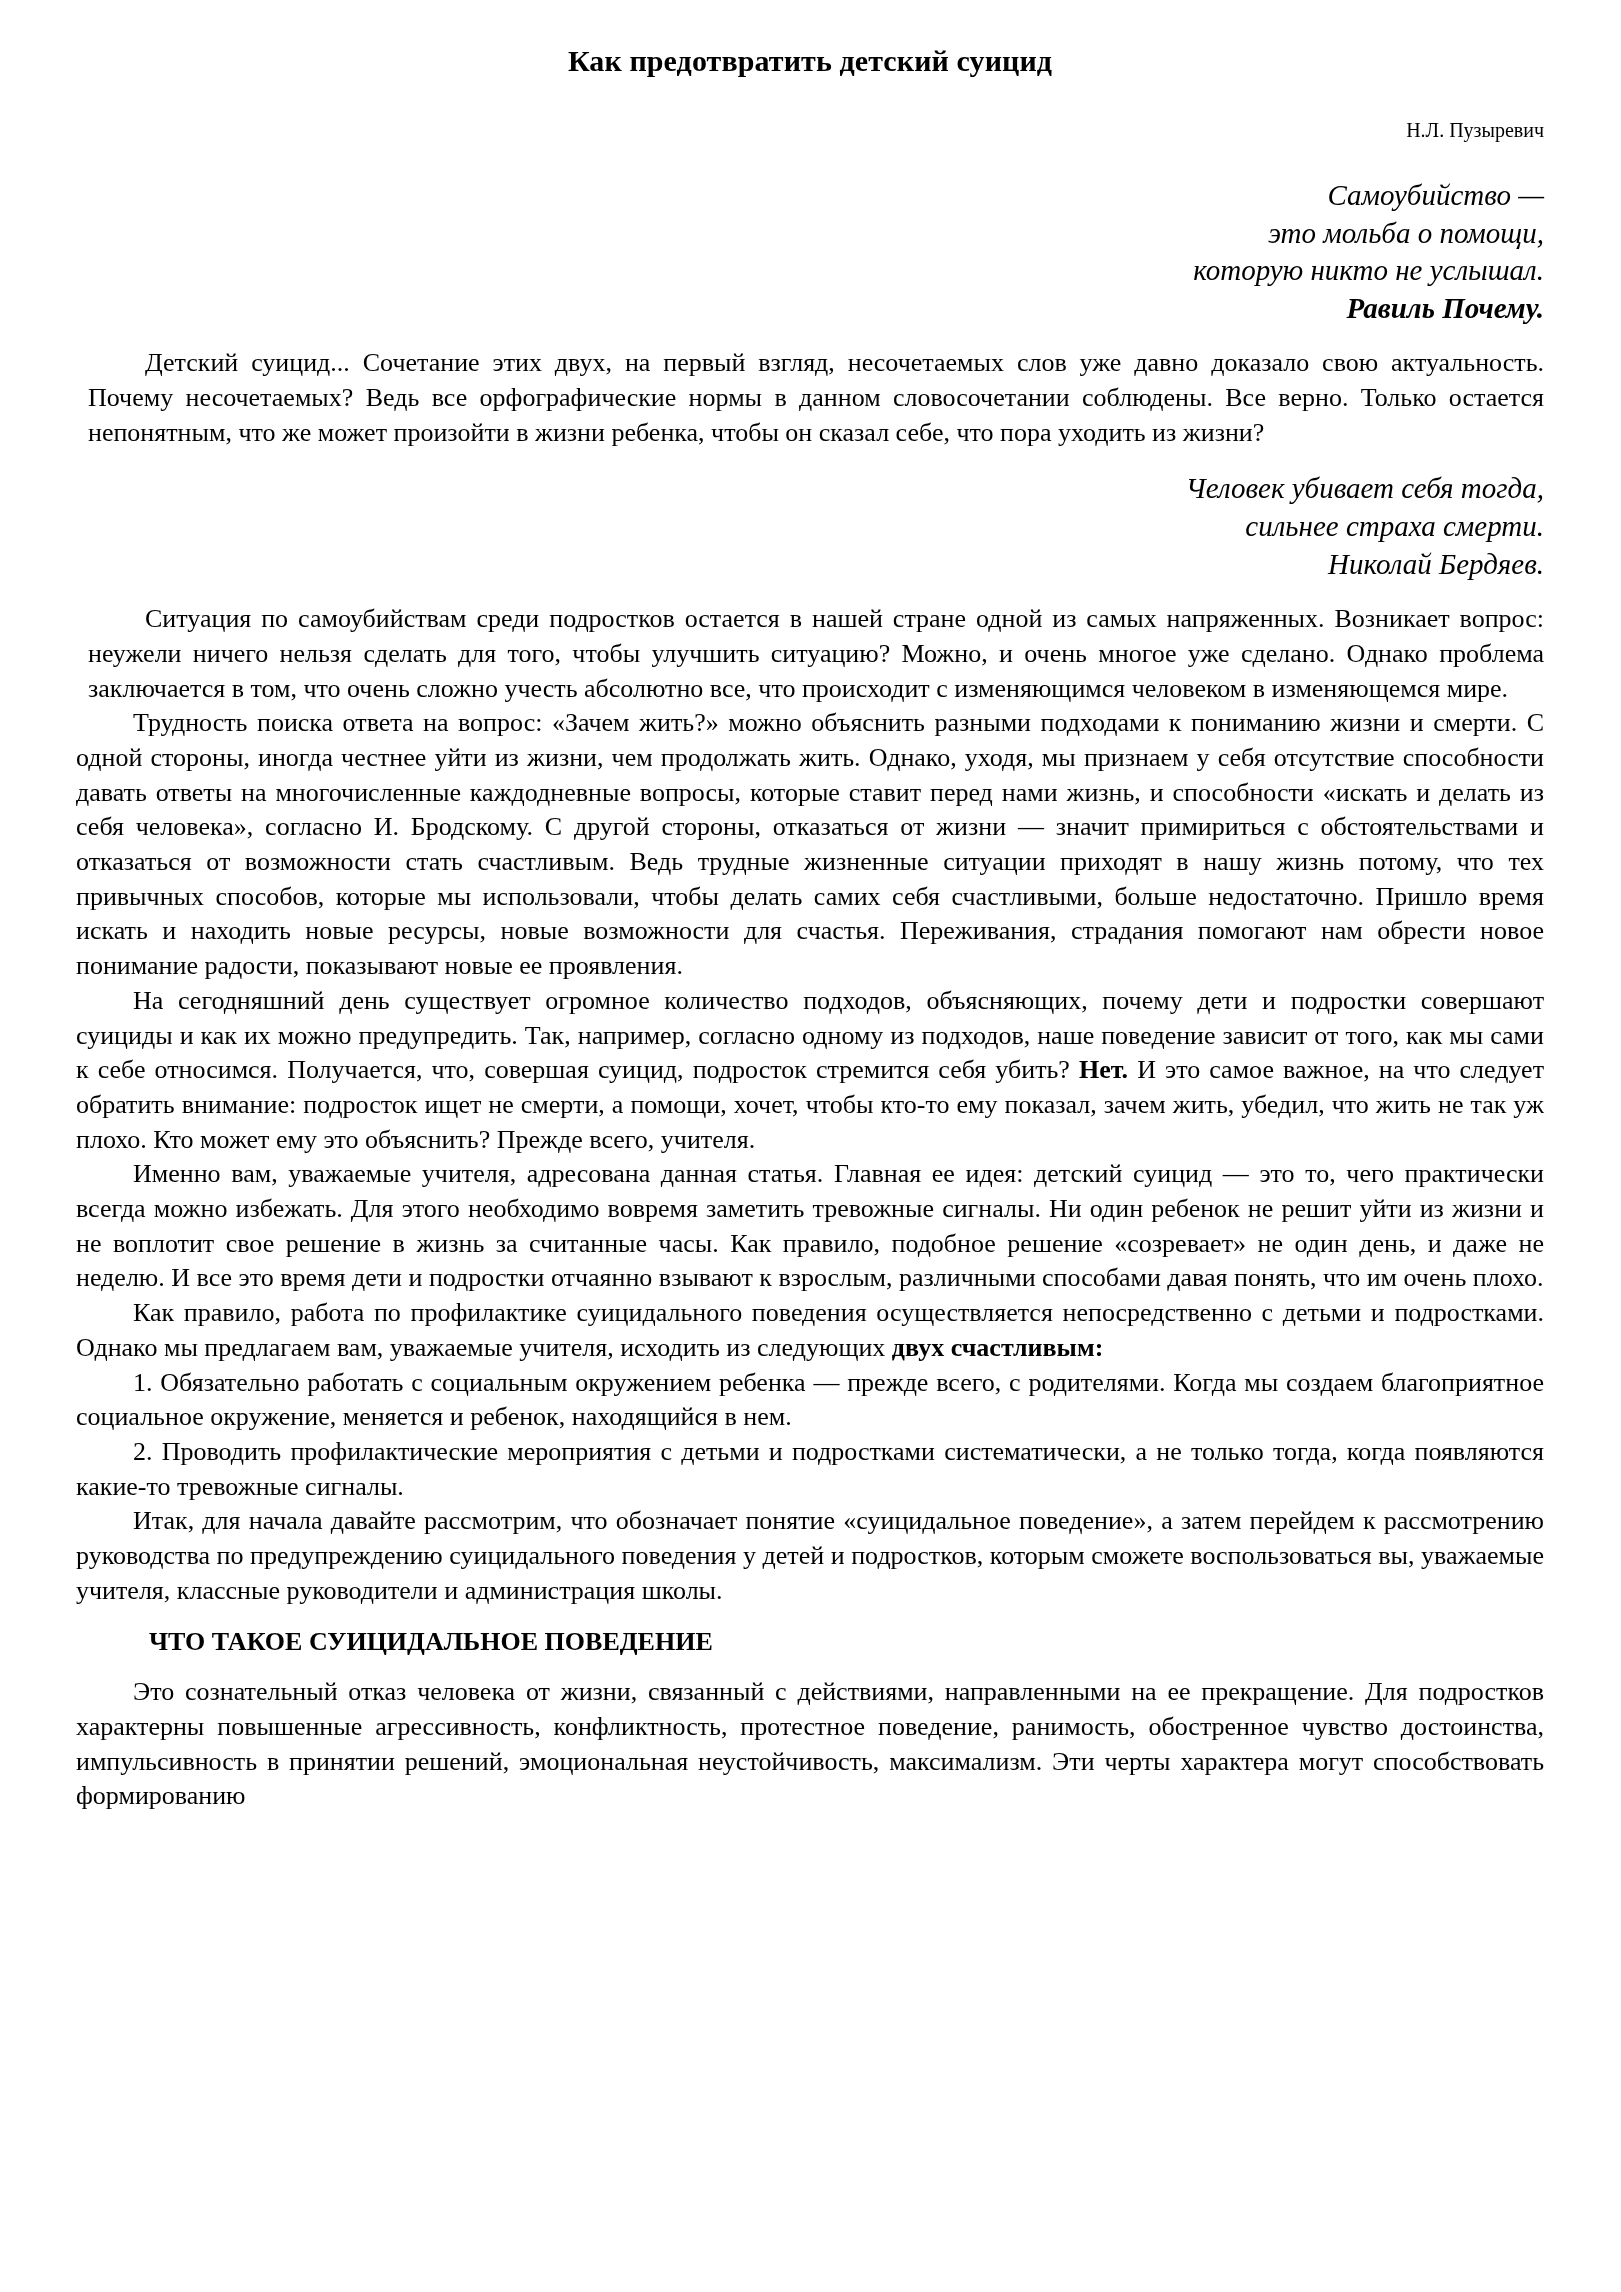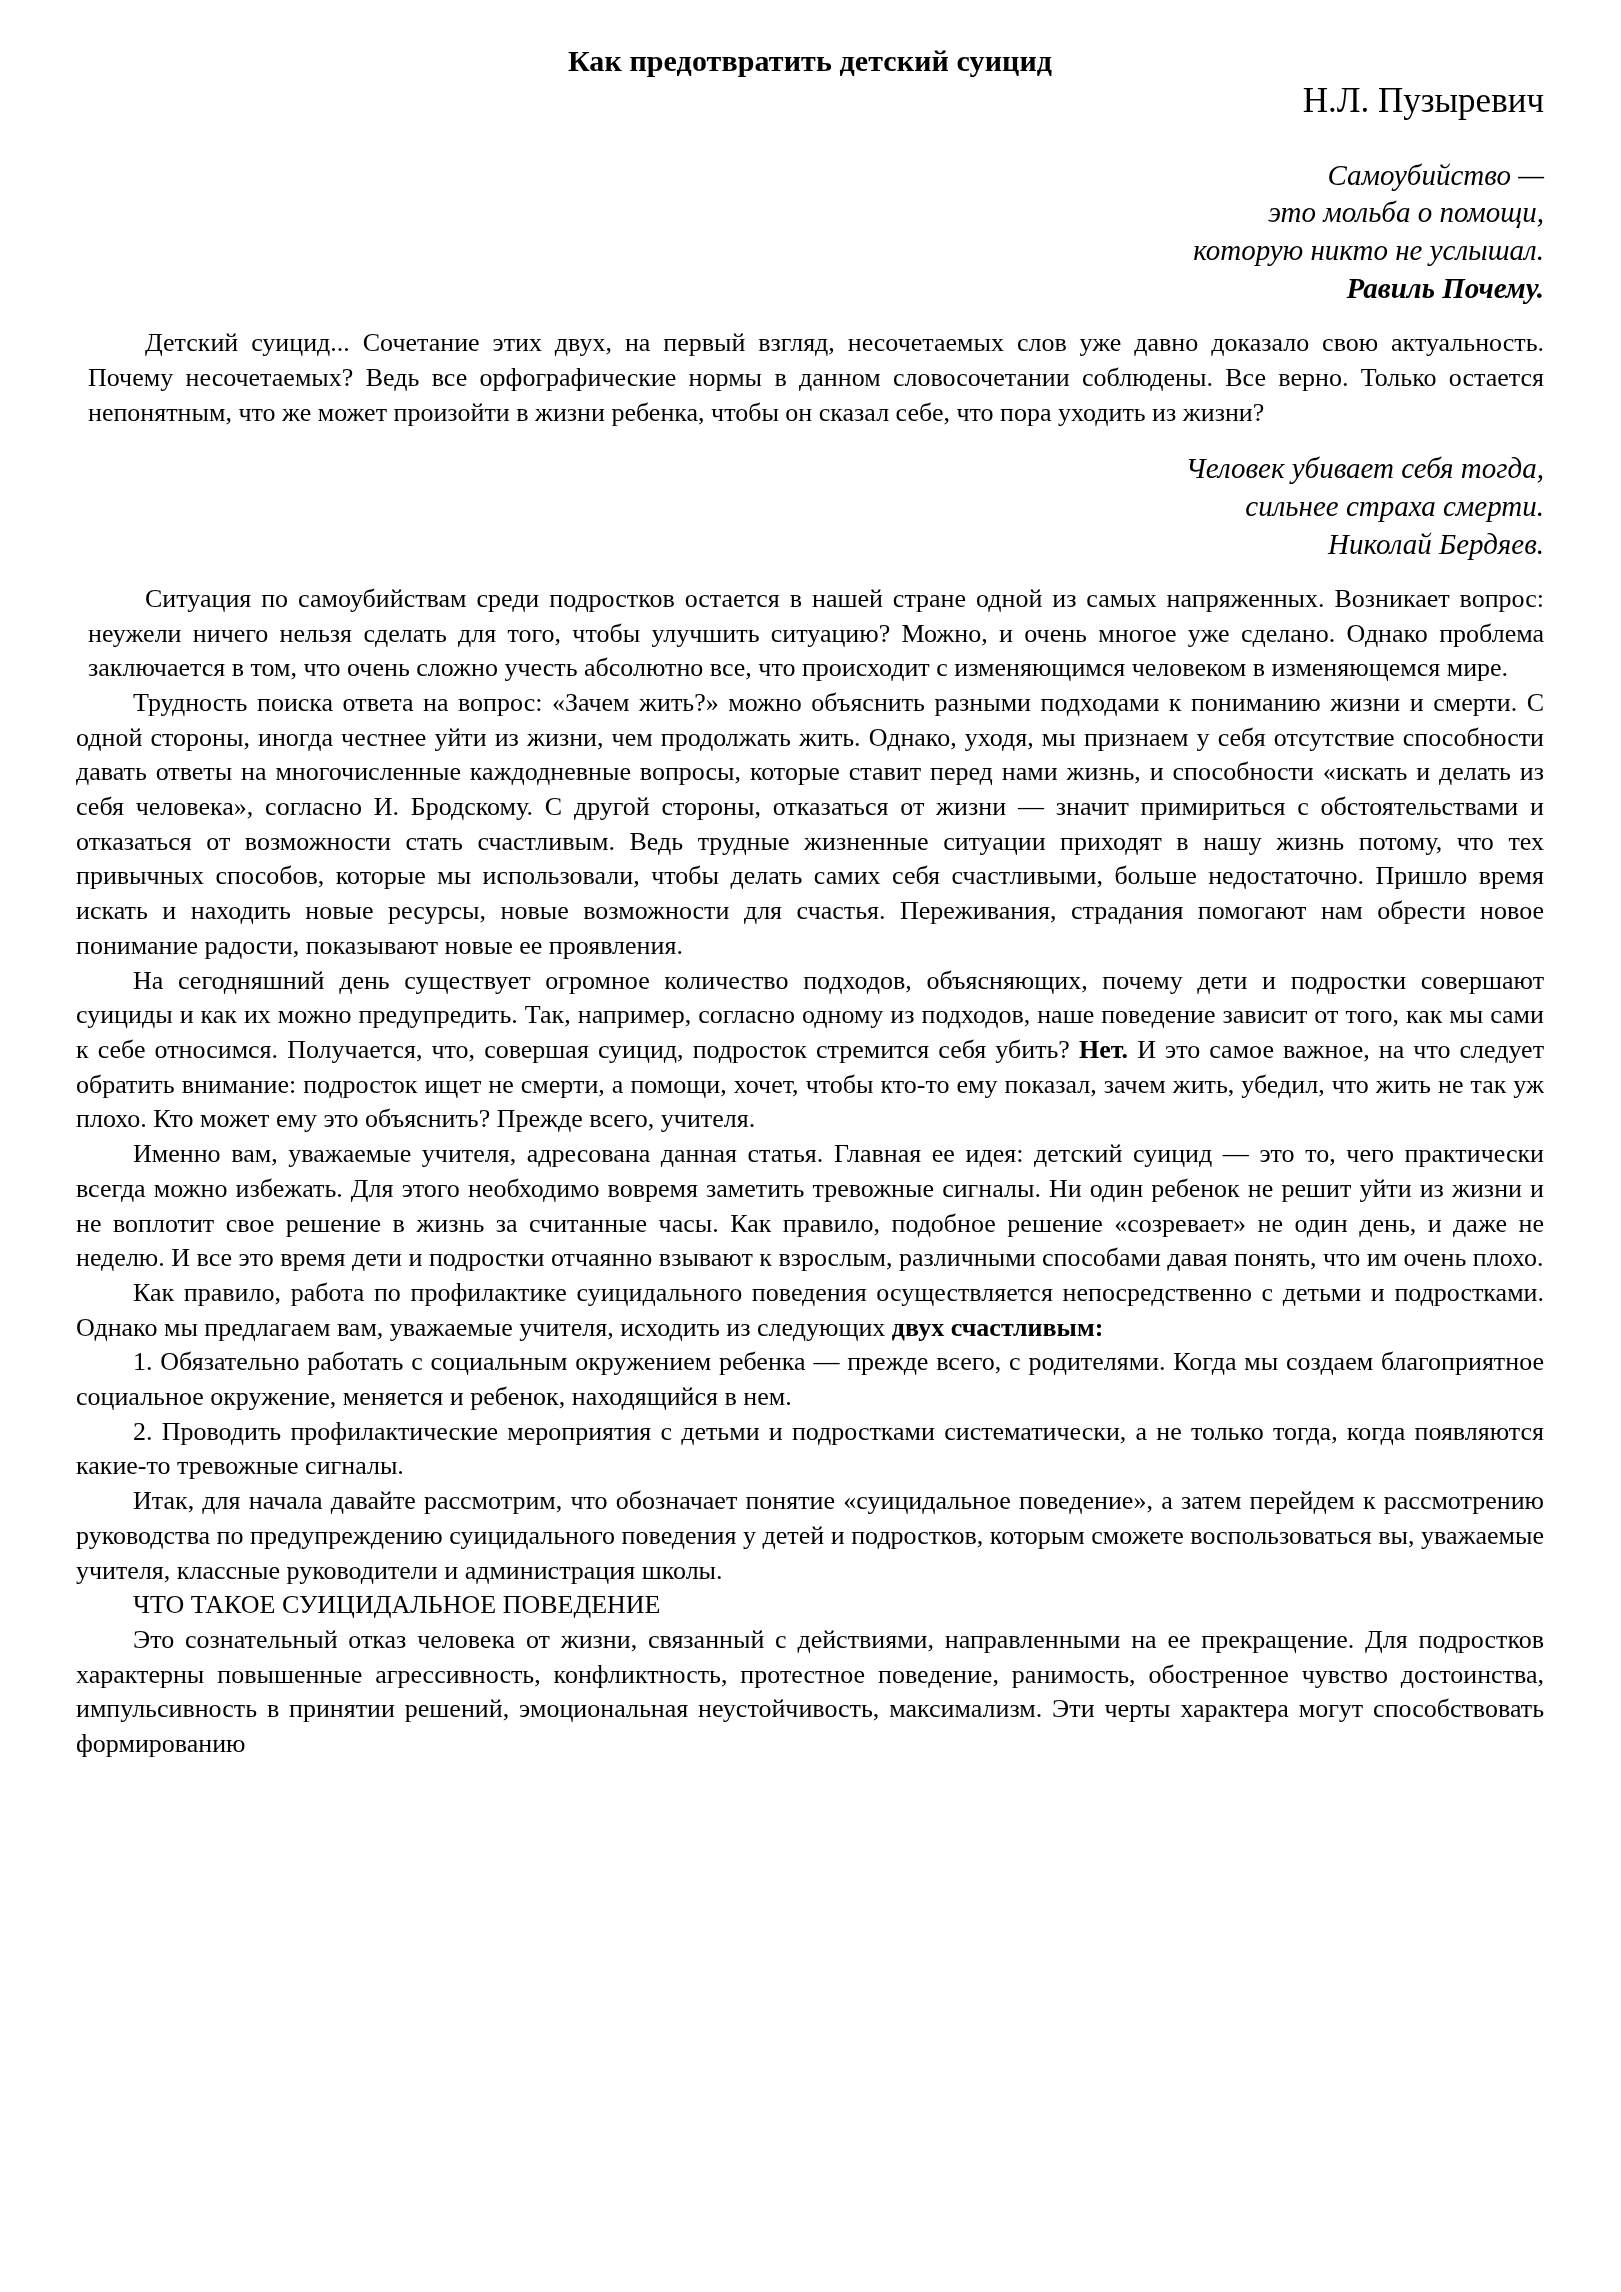--- a/index.html
+++ b/index.html
@@ -34,22 +34,23 @@
     font-size: 30px;
     font-weight: bold;
     text-align: center;
     line-height: 1.2;
     margin: 0 0 0 0;
     letter-spacing: 0.1px;
   }
 
   
   .byline {
-    font-size: 35px;
+    font-size: 20px;
     text-align: right;
+    margin-top: 39px;
     line-height: 1.25;
   }
 
   
   .epigraph {
     text-align: right;
     font-style: italic;
     font-size: 29px;
     line-height: 1.30;
     margin-top: 34px;
@@ -79,24 +80,24 @@
     word-spacing: 0px;
   }
   .para.block-start {
     margin-top: 18.6px;
     margin-left: 12px;
   }
   .para b { font-weight: bold; }
 
   .heading {
     font-size: 26px;
-    font-weight: normal;
+    font-weight: bold;
     line-height: 1.335;
     text-indent: 57px;
-    margin: 0;
+    margin: 16px;
     text-align: left;
   }
 </style>
 </head>
 <body>
 
 <div class="page">
   <div class="content">
 
     <h1 class="doc-title">Как предотвратить детский суицид</h1>

